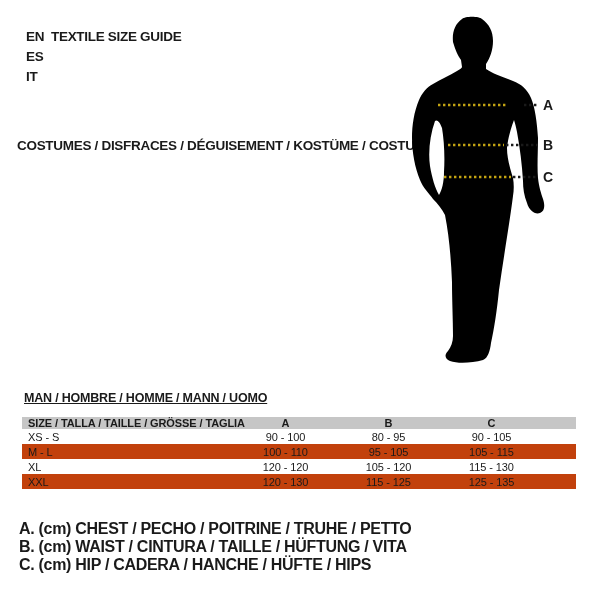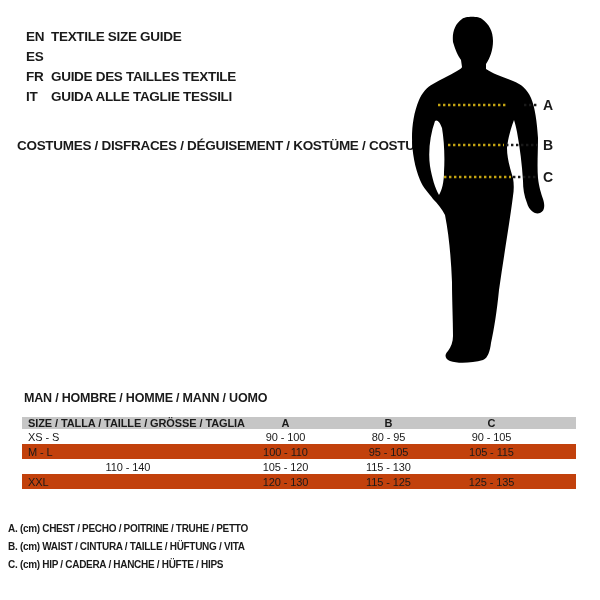--- a/index.html
+++ b/index.html
@@ -23,54 +23,49 @@
     letter-spacing:-0.3px;white-space:nowrap;line-height:17px;
   }
 
   
   .figure{left:380px;top:8px;width:220px;height:380px;}
   .marker-label{font:700 14px "Liberation Sans",sans-serif;fill:#1a1a1a;}
 
   
   .man-title{
     left:24px;top:391px;font-size:12.5px;font-weight:700;
-    letter-spacing:-0.2px;white-space:nowrap;line-height:15px;
+    letter-spacing:-0.2px;white-space:nowrap;line-height:15px;text-decoration:underline;
   }
 
   
   .size-table{left:22px;top:417px;width:554px;font-size:11px;letter-spacing:-0.1px;}
   .t-row{display:grid;grid-template-columns:212px 103px 103px 103px 33px;align-items:center;}
   .t-head{background:#c6c6c6;height:12px;font-weight:700;}
   .t-data{height:15px;}
   .t-data.alt{background:#c2410c;}
   .c-size{padding-left:6px;text-align:left;white-space:nowrap;}
   .c-num{text-align:center;white-space:nowrap;}
 
   
-  .notes{left:8px;top:520px;font-size:10px;font-weight:700;letter-spacing:-0.3px;}
+  .notes{left:19px;top:520px;font-size:16px;font-weight:700;letter-spacing:-0.3px;}
   .note-line{height:18px;line-height:18px;white-space:nowrap;}
 </style>
 </head>
 <body>
 
 <div class="abs lang-list">
   <div class="lang-row">
     <span class="lang-code">EN</span>
     <span class="lang-label">TEXTILE SIZE GUIDE</span>
   </div>
   <div class="lang-row">
     <span class="lang-code">ES</span>
   </div>
   <div class="lang-row">
-    <span class="lang-code">FR</span>
-    <span class="lang-label">GUIDE DES TAILLES TEXTILE</span>
-  </div>
-  <div class="lang-row">
     <span class="lang-code">IT</span>
-    <span class="lang-label">GUIDA ALLE TAGLIE TESSILI</span>
   </div>
 </div>
 
 <div class="abs headline">COSTUMES / DISFRACES / DÉGUISEMENT / KOSTÜME / COSTUMI</div>
 
 <svg class="abs figure" viewBox="380 8 220 380" width="220" height="380" xmlns="http://www.w3.org/2000/svg">
   <path fill="#000000" fill-rule="evenodd" d="
     M 462 19
     C 465 16 479 16 482 19
     C 489 24 493 31 493 41
@@ -153,21 +148,22 @@
     <div class="c-num"></div>
   </div>
   <div class="t-row t-data alt">
     <div class="c-size">M - L</div>
     <div class="c-num">100 - 110</div>
     <div class="c-num">95 - 105</div>
     <div class="c-num">105 - 115</div>
     <div class="c-num"></div>
   </div>
   <div class="t-row t-data">
-    <div class="c-num">110 - 140</div>
+    <div class="c-size">XL</div>
+    <div class="c-num">120 - 120</div>
     <div class="c-num">105 - 120</div>
     <div class="c-num">115 - 130</div>
     <div class="c-num"></div>
   </div>
   <div class="t-row t-data alt">
     <div class="c-size">XXL</div>
     <div class="c-num">120 - 130</div>
     <div class="c-num">115 - 125</div>
     <div class="c-num">125 - 135</div>
     <div class="c-num"></div>

